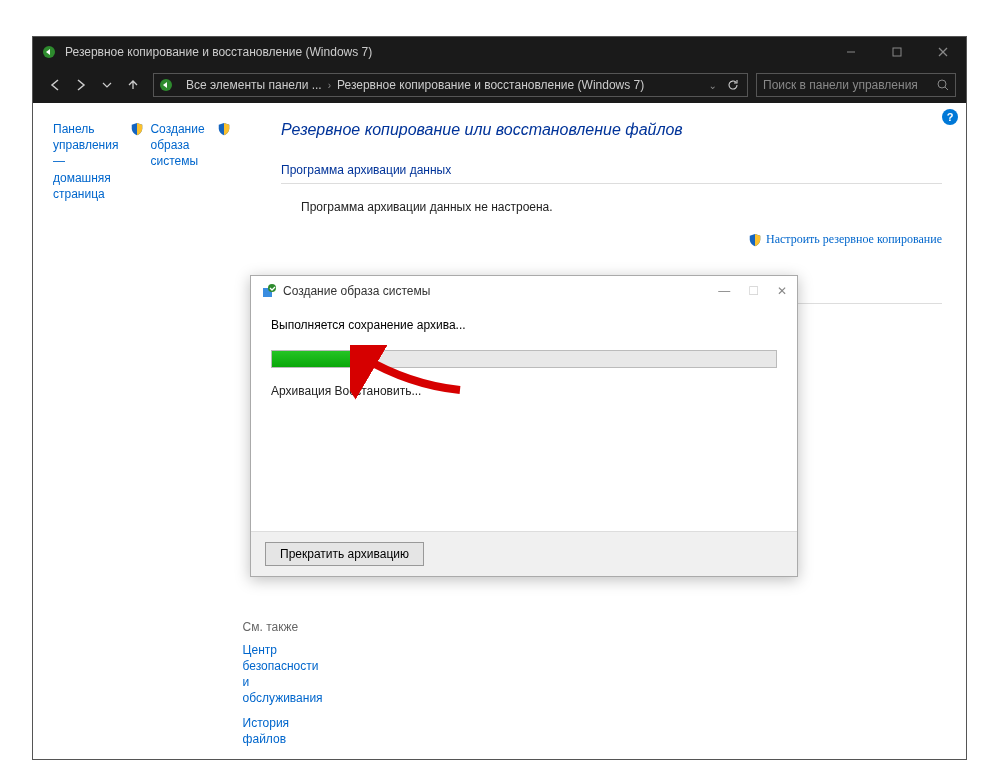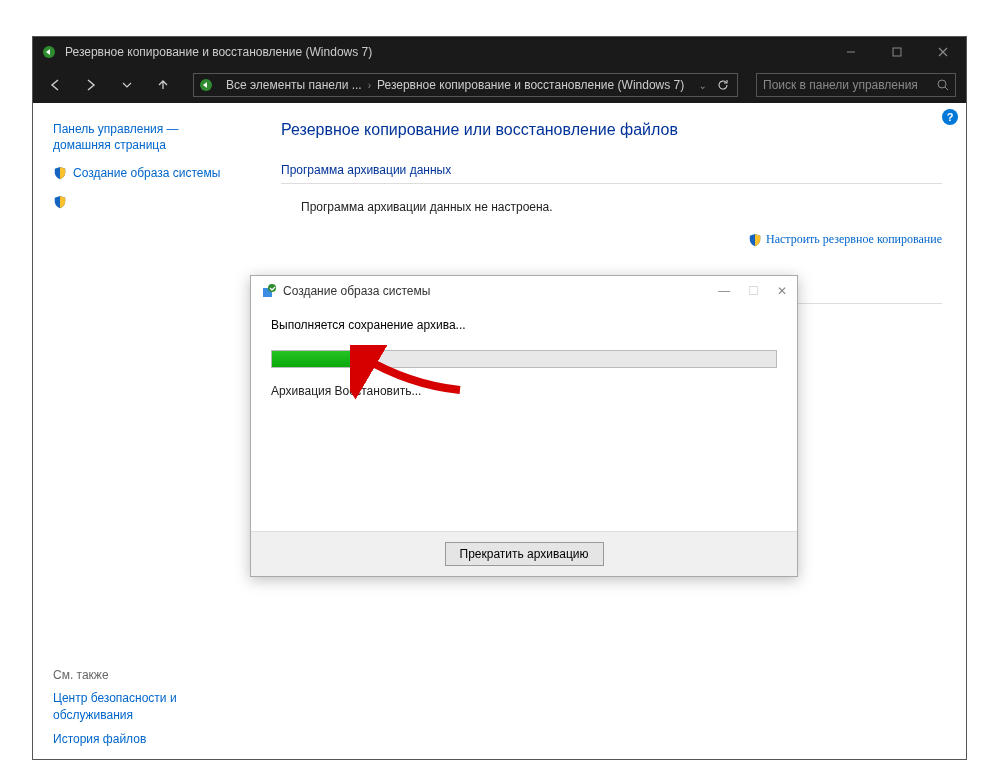--- a/index.html
+++ b/index.html
@@ -50,21 +50,21 @@
     justify-content: center;
     color: #888;
     cursor: pointer;
   }
   .addressbar {
     height: 36px;
     background: #1a1a1a;
     display: flex;
     align-items: center;
     padding: 0 10px;
-    gap: 12px;
+    gap: 2px;
   }
   .nav-btn {
     width: 24px;
     height: 24px;
     display: flex;
     align-items: center;
     justify-content: center;
     color: #ccc;
     cursor: pointer;
   }
@@ -101,21 +101,21 @@
   .content-area {
     display: flex;
     flex: 1;
     background: #fff;
     position: relative;
   }
   .sidebar {
     width: 200px;
     padding: 18px 12px 12px 20px;
     display: flex;
-    flex-direction: column;
+    flex-direction: row;
     gap: 12px;
   }
   .link {
     color: #0066cc;
     font-size: 12px;
     cursor: pointer;
     line-height: 1.35;
   }
   .shielded {
     display: flex;
@@ -136,20 +136,21 @@
   .see-also .link { margin-top: 8px; display:block;}
   .main {
     flex: 1;
     padding: 18px 24px 18px 48px;
     position: relative;
   }
   .page-title {
     color: #003399;
     font-size: 16px;
     margin-bottom: 24px;
+    font-style: italic;
   }
   .group-label {
     color: #003399;
     font-size: 12px;
     margin-bottom: 6px;
   }
   .group {
     border-top: 1px solid #ddd;
     padding: 14px 0 8px;
     margin-bottom: 18px;
@@ -234,21 +235,21 @@
   .progress-fill {
     height: 100%;
     width: 17%;
     background: linear-gradient(to bottom,#25c425,#0aa80a);
   }
   .dlg-footer {
     border-top: 1px solid #ddd;
     background: #f0f0f0;
     padding: 10px 14px;
     display: flex;
-    justify-content: center;
+    justify-content: flex-start;
   }
   .button {
     border: 1px solid #999;
     background: #e5e5e5;
     padding: 4px 14px;
     font-size: 12px;
     cursor: pointer;
   }
 
   

